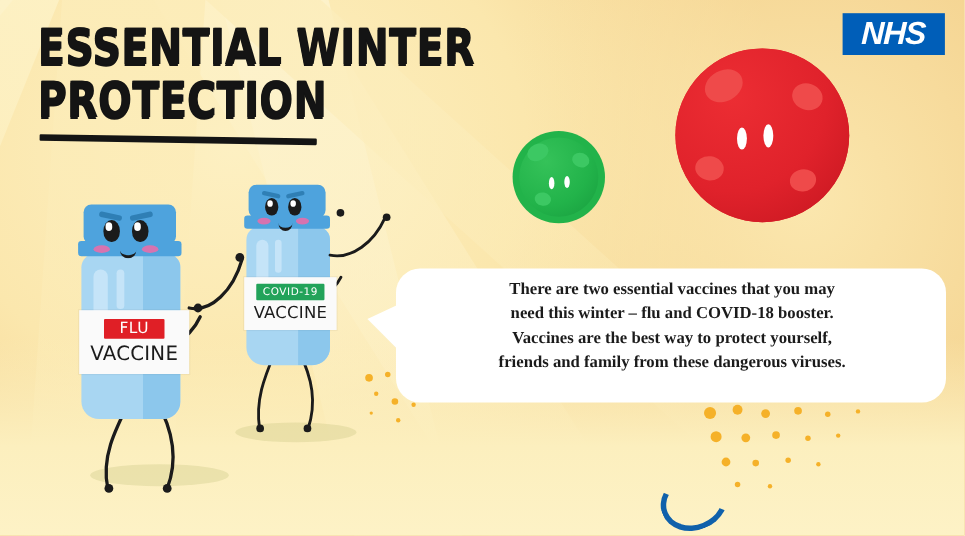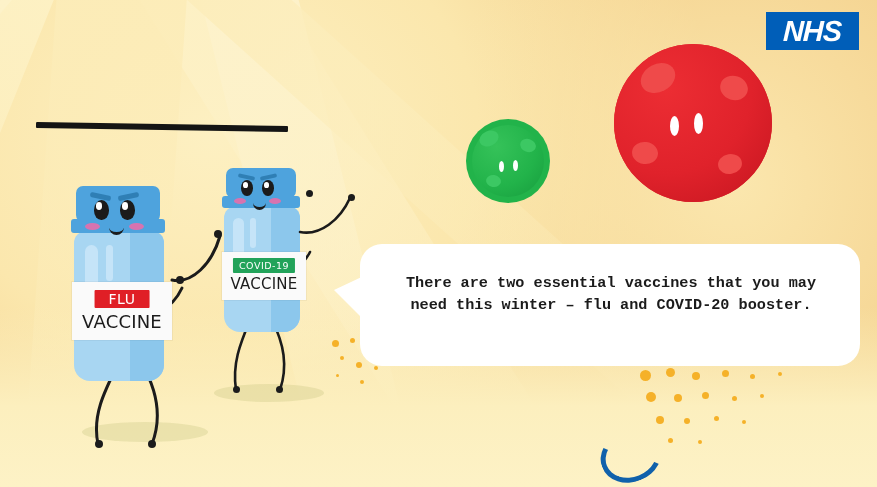--- a/index.html
+++ b/index.html
@@ -141,24 +141,24 @@
     z-index:20;
   }
   .bubble-white .tail{
     position:absolute;left:-26px;top:30px;
     width:0;height:0;
     border-top:16px solid transparent;
     border-bottom:34px solid transparent;
     border-right:34px solid #fff;
   }
   .bubble-white .txt{
-    position:absolute;left:22px;right:20px;top:28px;
+    position:absolute;left:22px;right:20px;top:8px;
     text-align:center;
     color:#1b1b1b;
-    font-family:Liberation Mono, monospace;
+    font-family:Liberation Serif, serif;
     font-weight:bold;
     font-size:15.2px;
     line-height:1.47;
   }
 
   .bubble-blue{
     position:absolute;left:258px;top:374px;
     width:375px;height:96px;
     background:#1061ab;
     border-radius:34px;
@@ -205,20 +205,24 @@
     <div class="ray" style="width:90px;height:700px;transform:rotate(22deg);left:-20px;background:linear-gradient(180deg,#fdf1c4,rgba(253,241,196,0));"></div>
     <div class="ray" style="width:150px;height:760px;transform:rotate(40deg);left:-120px;background:linear-gradient(180deg,#fdf2c9,rgba(253,242,201,0));"></div>
     <div class="ray" style="width:70px;height:700px;transform:rotate(-48deg);left:150px;background:linear-gradient(180deg,#fcedbb,rgba(252,237,187,0));"></div>
     <div class="bottomwash"></div>
   </div>
 
   <div class="nhs-logo">
     <span>NHS</span>
   </div>
 
+  <div class="headline">
+    <div class="line line1">ESSENTIAL WINTER</div>
+    <div class="line line2">PROTECTION</div>
+  </div>
   <div class="underline-rule"></div>
 
   <div class="virus" id="virus-green">
     <div class="spike" style="transform:rotate(0deg);">
         <i class="stem"></i>
         <i class="head"></i>
       </div>
     <div class="spike" style="transform:rotate(36deg);">
         <i class="stem"></i>
         <i class="head"></i>
@@ -453,19 +457,21 @@
     <span style="left:78px;top:50px;width:5px;height:5px;"></span>
     <span style="left:106px;top:54px;width:4px;height:4px;"></span>
     <span style="left:32px;top:72px;width:5px;height:5px;"></span>
     <span style="left:62px;top:74px;width:4px;height:4px;"></span>
   </div>
 
   <div class="bubble-white">
     <div class="tail"></div>
     <div class="txt">
       <div>There are two essential vaccines that you may</div>
-      <div>need this winter – flu and COVID-20 booster.</div>
+      <div>need this winter – flu and COVID-18 booster.</div>
+      <div>Vaccines are the best way to protect yourself,</div>
+      <div>friends and family from these dangerous viruses.</div>
     </div>
   </div>
 
   <div class="blue-arc"></div>
 
 </div>
 
 </body></html>

